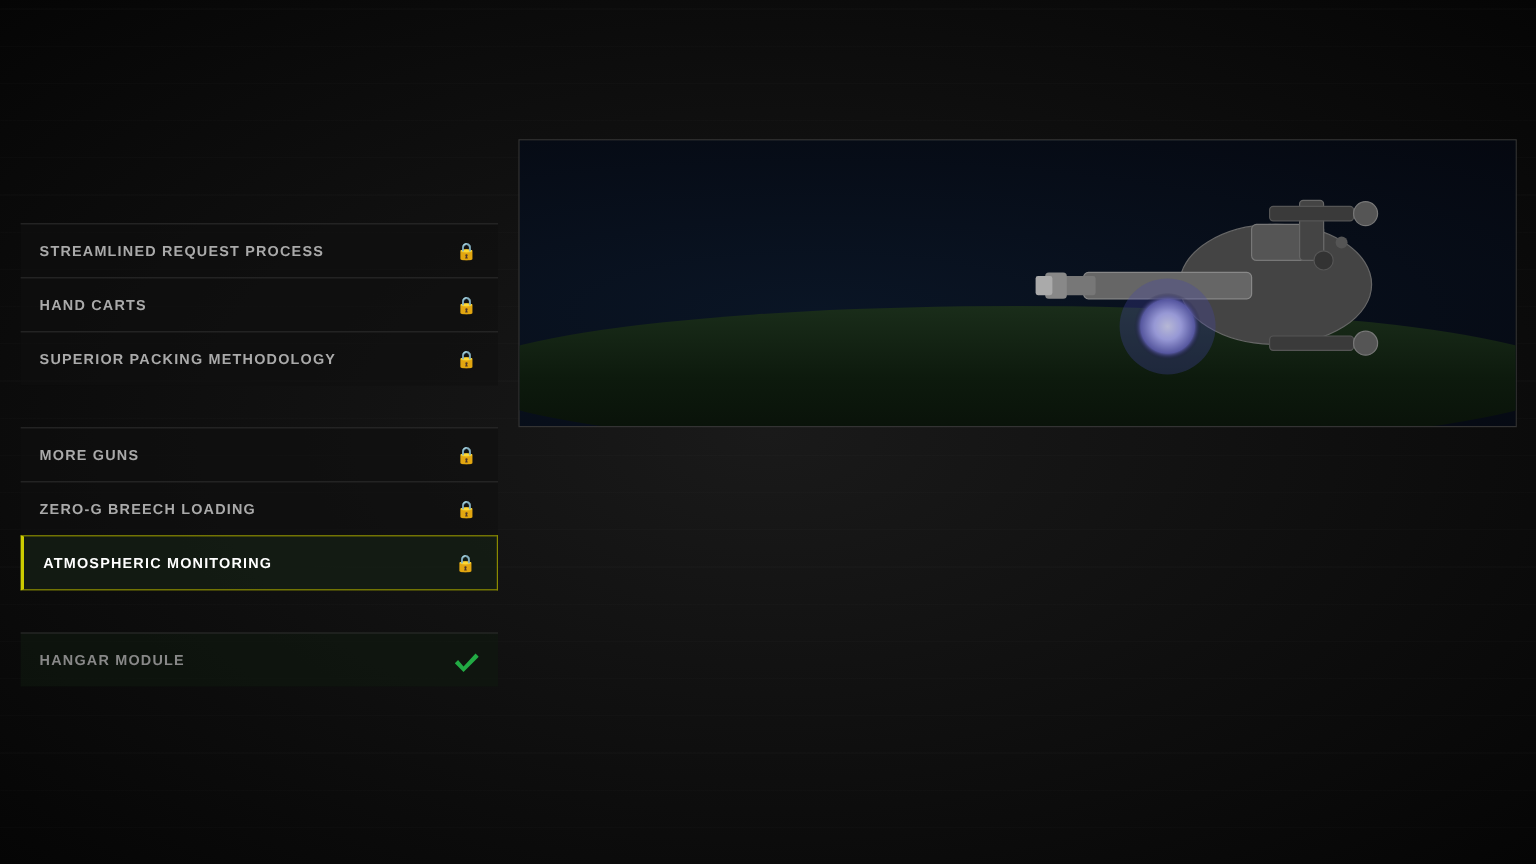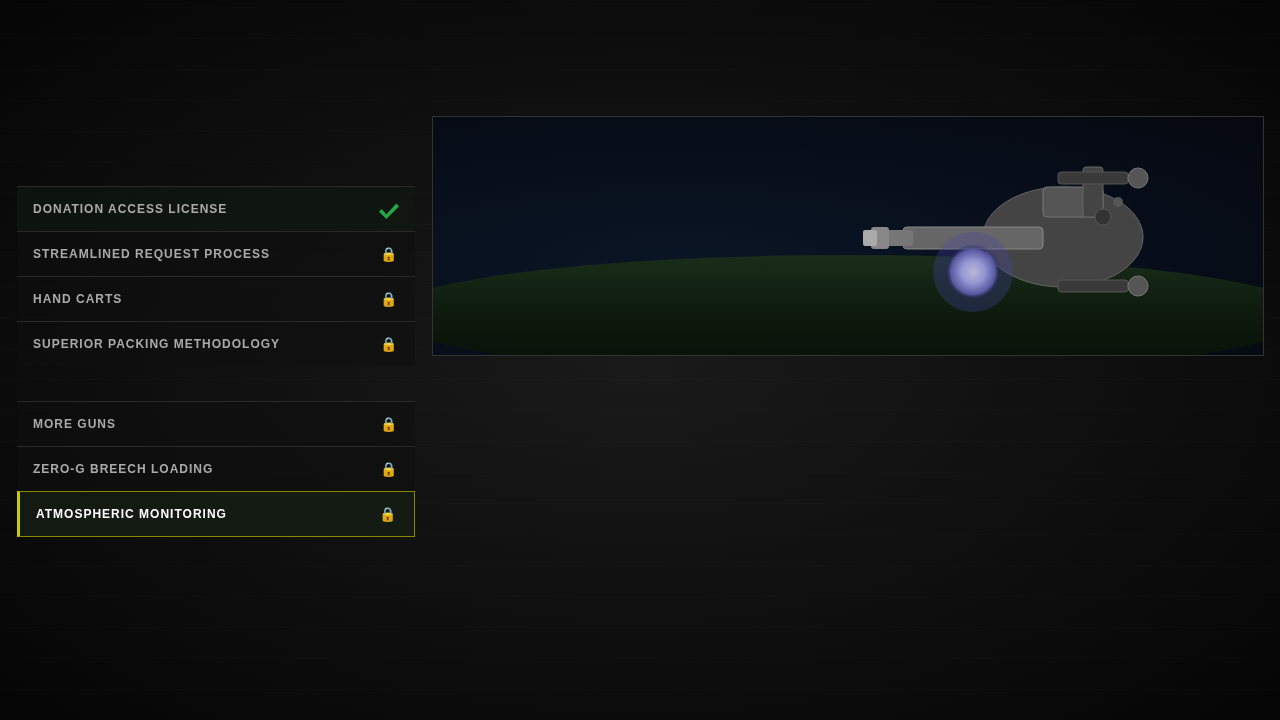--- a/index.html
+++ b/index.html
@@ -641,82 +641,82 @@
         <div class="panel-key">C</div>
       </div>
 
       <div class="upgrade-list">
 
         <div class="category-header">
           <div class="category-name">PATRIOTIC ADMINISTRATION CENTER</div>
           <div class="category-count">1/4</div>
         </div>
 
+
+        <div class="upgrade-item">
+          <div class="upgrade-item-name">STREAMLINED REQUEST PROCESS</div>
+          <div class="upgrade-item-icon">
+            <span class="lock-icon-red">🔒</span>
+          </div>
+        </div>
+
+        <div class="upgrade-item">
+          <div class="upgrade-item-name">HAND CARTS</div>
+          <div class="upgrade-item-icon">
+            <span class="lock-icon-red">🔒</span>
+          </div>
+        </div>
+
+        <div class="upgrade-item">
+          <div class="upgrade-item-name">SUPERIOR PACKING METHODOLOGY</div>
+          <div class="upgrade-item-icon">
+            <span class="lock-icon-red">🔒</span>
+          </div>
+        </div>
+
+        <div class="category-header">
+          <div class="category-name">ORBITAL CANNONS</div>
+          <div class="category-count">0/4</div>
+        </div>
+
+
+        <div class="upgrade-item">
+          <div class="upgrade-item-name">MORE GUNS</div>
+          <div class="upgrade-item-icon">
+            <span class="lock-icon-red">🔒</span>
+          </div>
+        </div>
+
+        <div class="upgrade-item">
+          <div class="upgrade-item-name">ZERO-G BREECH LOADING</div>
+          <div class="upgrade-item-icon">
+            <span class="lock-icon-red">🔒</span>
+          </div>
+        </div>
+
+        <div class="upgrade-item active">
+          <div class="upgrade-item-name">ATMOSPHERIC MONITORING</div>
+          <div class="upgrade-item-icon">
+            <span class="lock-icon-gold">🔒</span>
+          </div>
+        </div>
+
+        <div class="category-header">
+          <div class="category-name">HANGAR</div>
+          <div class="category-count">1/4</div>
+        </div>
+
         <div class="upgrade-item unlocked">
-          <div class="upgrade-item-name">DONATION ACCESS LICENSE</div>
+          <div class="upgrade-item-name" style="color:#888">HANGAR MODULE</div>
           <div class="upgrade-item-icon">
             <svg width="22" height="22" viewBox="0 0 22 22">
               <polygon points="3,11 8,17 19,5 22,8 8,22 0,14" fill="#22aa44"></polygon>
             </svg>
           </div>
         </div>
-
-        <div class="upgrade-item">
-          <div class="upgrade-item-name">STREAMLINED REQUEST PROCESS</div>
-          <div class="upgrade-item-icon">
-            <span class="lock-icon-red">🔒</span>
-          </div>
-        </div>
-
-        <div class="upgrade-item">
-          <div class="upgrade-item-name">HAND CARTS</div>
-          <div class="upgrade-item-icon">
-            <span class="lock-icon-red">🔒</span>
-          </div>
-        </div>
-
-        <div class="upgrade-item">
-          <div class="upgrade-item-name">SUPERIOR PACKING METHODOLOGY</div>
-          <div class="upgrade-item-icon">
-            <span class="lock-icon-red">🔒</span>
-          </div>
-        </div>
-
-        <div class="category-header">
-          <div class="category-name">ORBITAL CANNONS</div>
-          <div class="category-count">0/4</div>
-        </div>
-
-
-        <div class="upgrade-item">
-          <div class="upgrade-item-name">MORE GUNS</div>
-          <div class="upgrade-item-icon">
-            <span class="lock-icon-red">🔒</span>
-          </div>
-        </div>
-
-        <div class="upgrade-item">
-          <div class="upgrade-item-name">ZERO-G BREECH LOADING</div>
-          <div class="upgrade-item-icon">
-            <span class="lock-icon-red">🔒</span>
-          </div>
-        </div>
-
-        <div class="upgrade-item active">
-          <div class="upgrade-item-name">ATMOSPHERIC MONITORING</div>
-          <div class="upgrade-item-icon">
-            <span class="lock-icon-gold">🔒</span>
-          </div>
-        </div>
-
-        <div class="category-header">
-          <div class="category-name">HANGAR</div>
-          <div class="category-count">1/4</div>
-        </div>
-
       </div>
     </div>
 
     <div class="right-panel">
 
       <div class="module-image">
         <div class="space-scene"></div>
         <div class="planet-surface"></div>
 
         <svg style="position:absolute;top:10px;right:40px;width:380px;height:220px;" viewBox="0 0 380 220">

